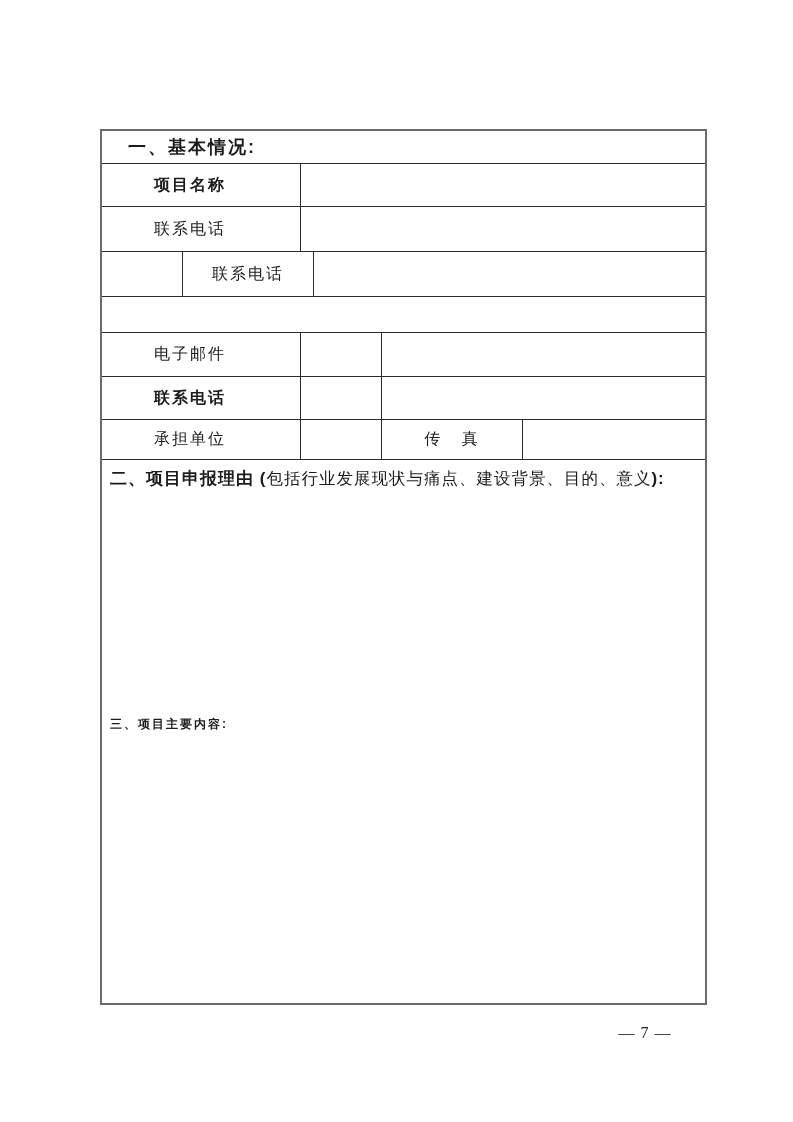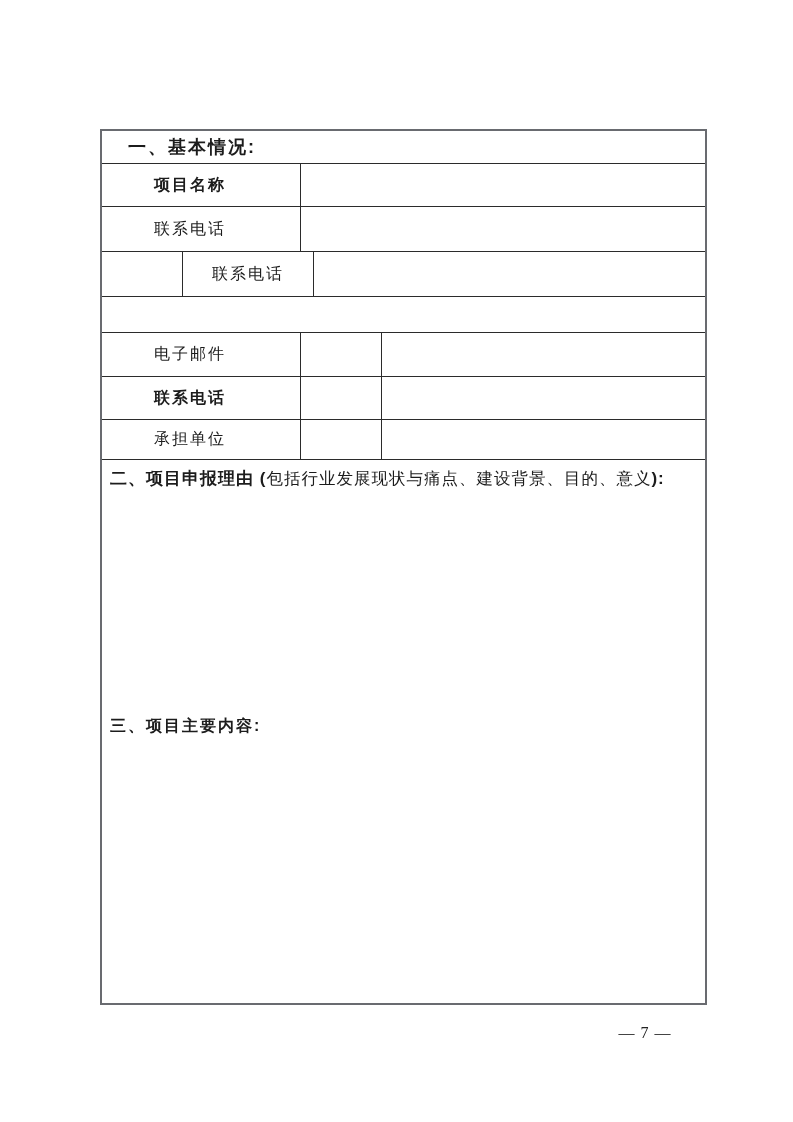--- a/index.html
+++ b/index.html
@@ -90,21 +90,21 @@
   .section2-line .r {
     font-weight:normal;
     font-family:"Liberation Serif","DejaVu Serif",serif;
     font-size:16.5px;
     letter-spacing:1px;
   }
   .section3-line {
     position:absolute;
     left:8px; top:256px;
     font-weight:bold;
-    font-size:16px;
+    font-size:12px;
     letter-spacing:2px;
   }
 
   
   .page-number {
     position:absolute;
     left:593px; top:1024px;
     width:104px; height:22px;
     text-align:center;
     font-family:"Liberation Serif","DejaVu Serif",serif;
@@ -152,20 +152,21 @@
 
     <div class="trow h43">
       <div class="cell label-col">联系电话</div>
       <div class="cell mini-col"></div>
       <div class="cell last"></div>
     </div>
 
     <div class="trow h40">
       <div class="cell label-col">承担单位</div>
       <div class="cell mini-col"></div>
+      <div class="cell sub-label-col-b">传   真</div>
       <div class="cell last"></div>
     </div>
 
     <div class="section-area">
       <div class="section2-line">
         <span class="b">二、项目申报理由 (</span><span class="r">包括行业发展现状与痛点、建设背景、目的、意义</span><span class="b">):</span>
       </div>
       <div class="section3-line">三、项目主要内容:</div>
     </div>
 

